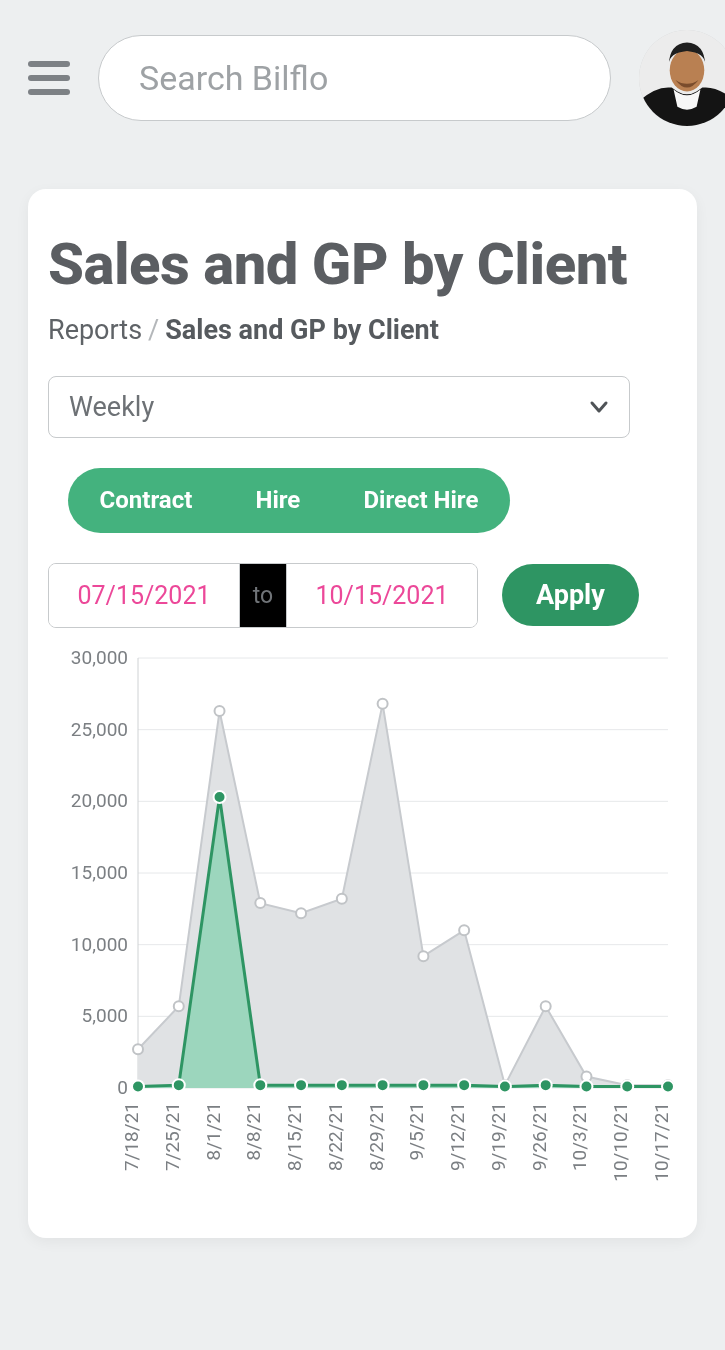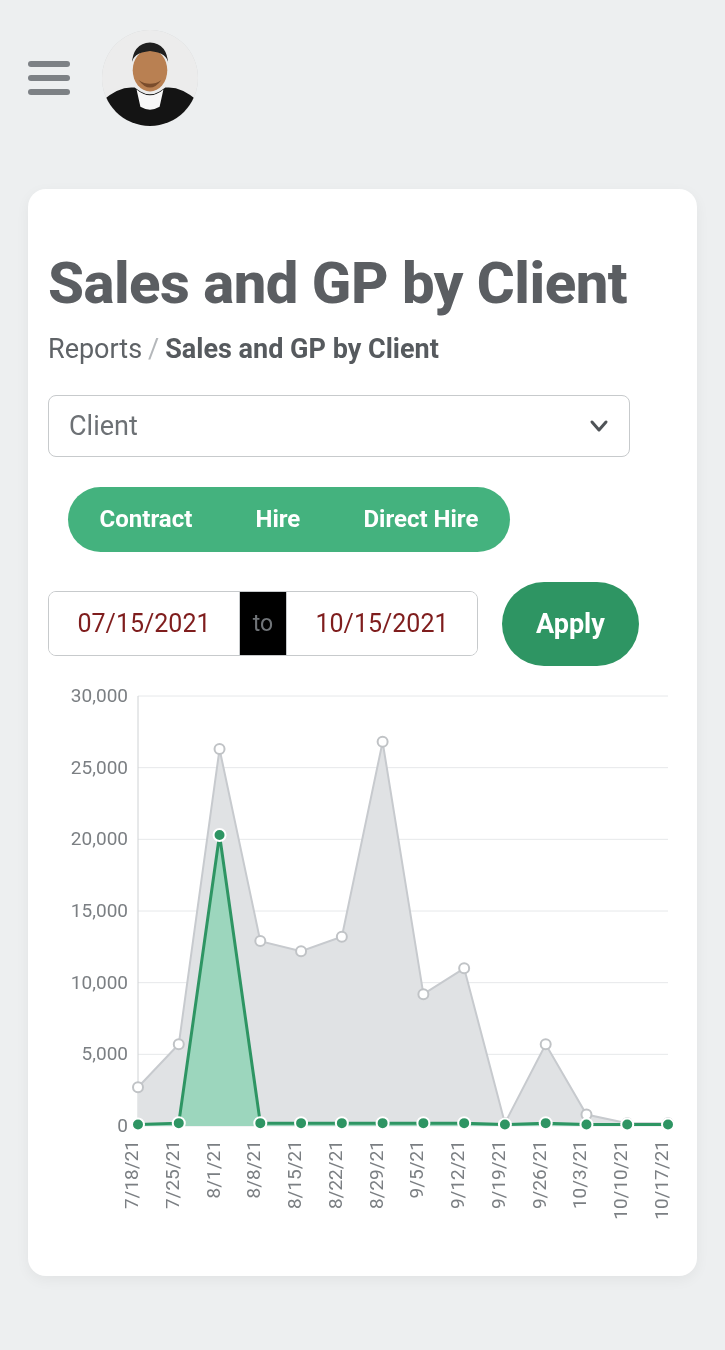--- a/index.html
+++ b/index.html
@@ -20,47 +20,50 @@
   html,body{margin:0;padding:0;background:var(--bg);color:var(--text);}
   .viewport{width:725px;min-height:1350px;margin:0 auto;background:var(--bg);position:relative;overflow:hidden;}
   .topbar{display:flex;align-items:center;gap:28px;padding:30px 40px 20px 28px;}
   .menu-btn{width:46px;height:46px;display:flex;flex-direction:column;justify-content:center;gap:8px;cursor:pointer;}
   .menu-btn span{display:block;height:6px;width:42px;background:#7d8185;border-radius:3px;}
   .search-wrap{flex:1;display:flex;align-items:center;}
   .search{flex:1;height:86px;border-radius:70px;border:1px solid var(--border);background:#fff;padding:0 40px;font-size:34px;color:#a0a4a7;outline:none;}
   .search::placeholder{color:#9ea2a5;}
   .avatar{width:96px;height:96px;border-radius:50%;overflow:hidden;flex:0 0 auto;background:#cfd1d3;display:flex;align-items:flex-end;justify-content:center;}
   .avatar svg{width:100%;height:100%;display:block;}
-  .card{background:var(--card);border-radius:18px;margin:43px 28px 0 28px;padding:63px 20px 30px 20px;box-shadow:0 4px 14px rgba(0,0,0,0.05);}
+  .card{background:var(--card);border-radius:18px;margin:43px 28px 0 28px;padding:44px 20px 30px 20px;box-shadow:0 4px 14px rgba(0,0,0,0.05);}
   h1{margin:0 0 18px 0;font-size:58px;line-height:1.08;font-weight:800;color:#5b5e62;letter-spacing:-0.5px;}
   .crumbs{display:flex;gap:6px;font-size:27px;color:#5f6367;align-items:center;margin-bottom:30px;}
   .crumbs .sep{color:#b4b7ba;}
   .crumbs .here{font-weight:700;color:#565a5e;}
   .crumbs a{color:#5f6367;text-decoration:none;}
   .select{width:582px;max-width:100%;height:62px;border:1px solid var(--border);border-radius:8px;display:flex;align-items:center;justify-content:space-between;padding:0 20px;font-size:27px;color:#6d7175;background:#fff;cursor:pointer;margin-bottom:30px;}
   .select .chev{width:20px;height:20px;}
   .pills{display:flex;background:var(--green-mid);border-radius:50px;width:442px;height:65px;align-items:center;justify-content:space-around;color:#fff;font-size:24px;font-weight:700;margin:4px 0 30px 20px;}
   .pills .pill{cursor:pointer;padding:6px 6px;}
   .date-row{display:flex;align-items:center;gap:24px;margin-bottom:20px;}
   .range{display:flex;align-items:stretch;border:1px solid var(--border);border-radius:8px;overflow:hidden;height:65px;background:#fff;}
-  .range input{border:none;outline:none;font-size:25px;color:#7f1d1d;width:190px;text-align:center;background:#fff;}
+  .range input{border:none;outline:none;font-size:25px;color:#ec4899;width:190px;text-align:center;background:#fff;}
   .range .to{width:48px;display:flex;align-items:center;justify-content:center;background:#000000;color:#707478;font-size:23px;border-left:1px solid var(--border);border-right:1px solid var(--border);}
-  .apply{height:84px;padding:0 34px;border:none;border-radius:50px;background:var(--green-dk);color:#fff;font-size:27px;font-weight:700;cursor:pointer;}
+  .apply{height:62px;padding:0 34px;border:none;border-radius:50px;background:var(--green-dk);color:#fff;font-size:27px;font-weight:700;cursor:pointer;}
   .chart-wrap{position:relative;width:100%;height:560px;}
   .chart{display:block;}
 </style>
 </head>
 <body>
 <div class="viewport">
 
   <div class="topbar">
     <div class="menu-btn">
       <span></span>
         <span></span>
         <span></span>
+    </div>
+    <div class="search-wrap">
+      <input class="search" type="text" placeholder="Search Bilflo" style="">
     </div>
     <div class="avatar">
       <svg viewBox="0 0 100 100" xmlns="http://www.w3.org/2000/svg">
         <rect width="100" height="100" fill="#ececec"></rect>
         <path d="M0 100 L0 74 Q18 58 34 60 L40 64 Q50 70 60 64 L66 60 Q82 58 100 74 L100 100 Z" fill="#141414"></path>
         <path d="M36 62 Q50 74 64 62 L60 80 Q50 86 40 80 Z" fill="#f7f7f7"></path>
         <ellipse cx="50" cy="42" rx="18" ry="22" fill="#b98052"></ellipse>
         <path d="M31 36 Q32 14 50 13 Q68 14 69 36 Q69 24 50 22 Q31 24 31 36 Z" fill="#1f1f1f"></path>
         <path d="M38 52 Q50 60 62 52 Q56 60 50 60 Q44 60 38 52 Z" fill="#7a4c2c"></path>
       </svg>
@@ -70,21 +73,21 @@
   <div class="card">
     <h1>Sales and GP by Client</h1>
 
     <div class="crumbs">
       <a href="#">Reports</a>
       <span class="sep">/</span>
       <span class="here">Sales and GP by Client</span>
     </div>
 
     <div class="select">
-      <span>Client</span>
+      <span>Weekly</span>
       <svg class="chev" viewBox="0 0 20 20">
         <path d="M3 6 L10 14 L17 6" fill="none" stroke="#4f5357" stroke-width="3" stroke-linecap="round" stroke-linejoin="round"></path>
       </svg>
     </div>
 
     <div class="pills">
       <span class="pill">Contract</span>
       <span class="pill">Hire</span>
       <span class="pill">Direct Hire</span>
     </div>

